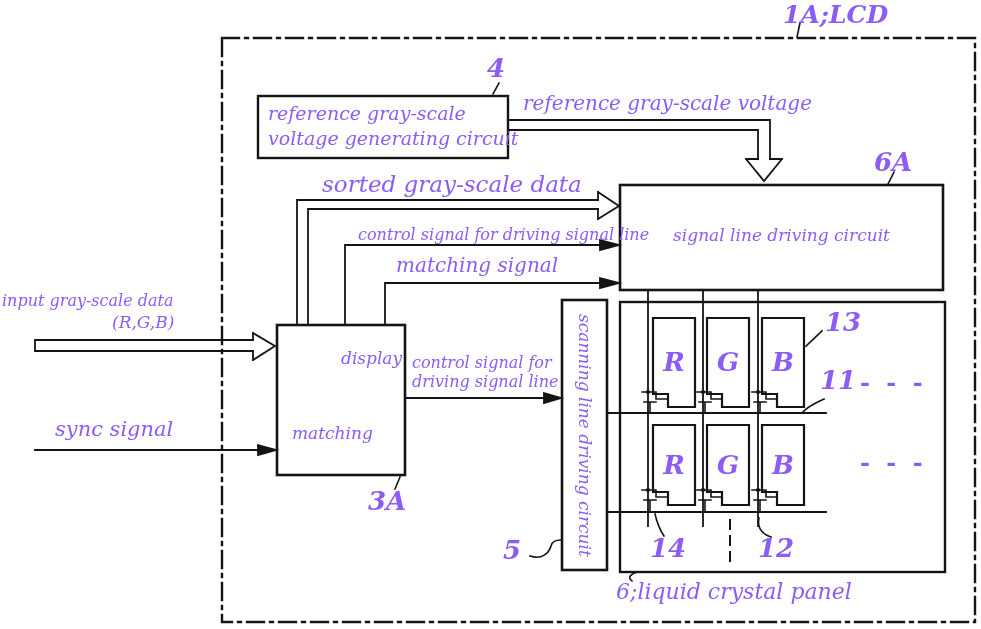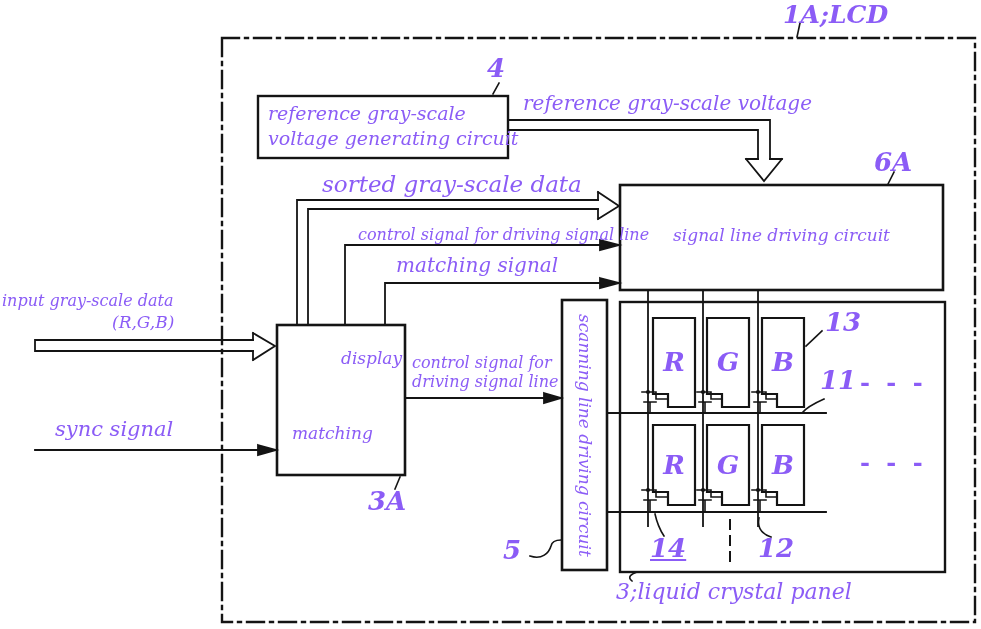--- a/index.html
+++ b/index.html
@@ -176,17 +176,17 @@
   <div class="cellLetter" style="left:707px;top:347px;">G</div>
   <div class="cellLetter" style="left:762px;top:347px;">B</div>
   <div class="cellLetter" style="left:653px;top:450px;">R</div>
   <div class="cellLetter" style="left:707px;top:450px;">G</div>
   <div class="cellLetter" style="left:762px;top:450px;">B</div>
 
   <div class="lbl num" style="left:825px;top:308px;">13</div>
   <div class="lbl num" style="left:820px;top:366px;">11</div>
   <div class="dashes" style="left:860px;top:368px;">- - -</div>
   <div class="dashes" style="left:860px;top:448px;">- - -</div>
-  <div class="lbl num" style="left:650px;top:534px;text-decoration:underline;">14</div>
+  <div class="lbl num" style="left:650px;top:534px;">14</div>
   <div class="lbl num" style="left:758px;top:534px;">12</div>
-  <div class="lbl" style="left:616px;top:580px;font-size:22px;">3;liquid crystal panel</div>
+  <div class="lbl" style="left:616px;top:580px;font-size:22px;">6;liquid crystal panel</div>
 
 </div>
 
 </body></html>

